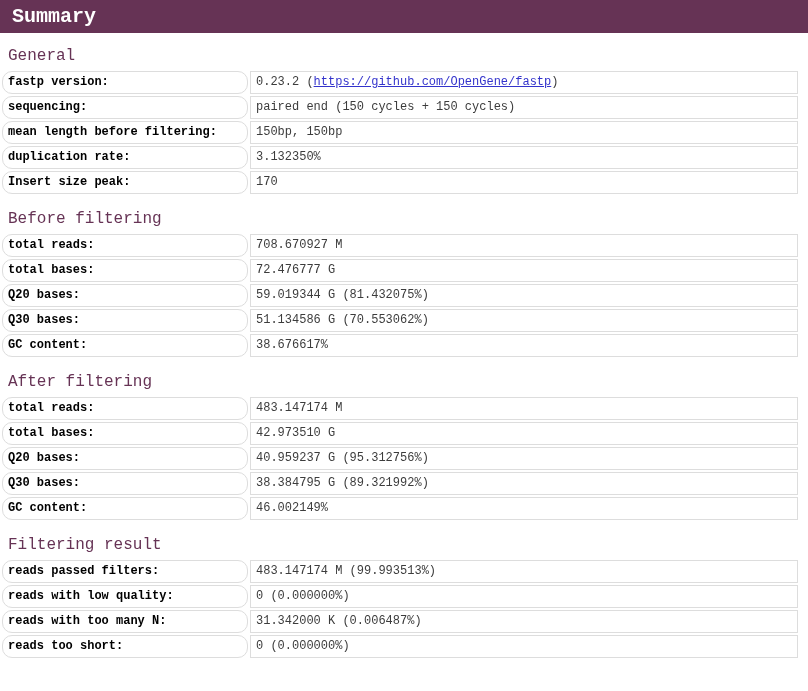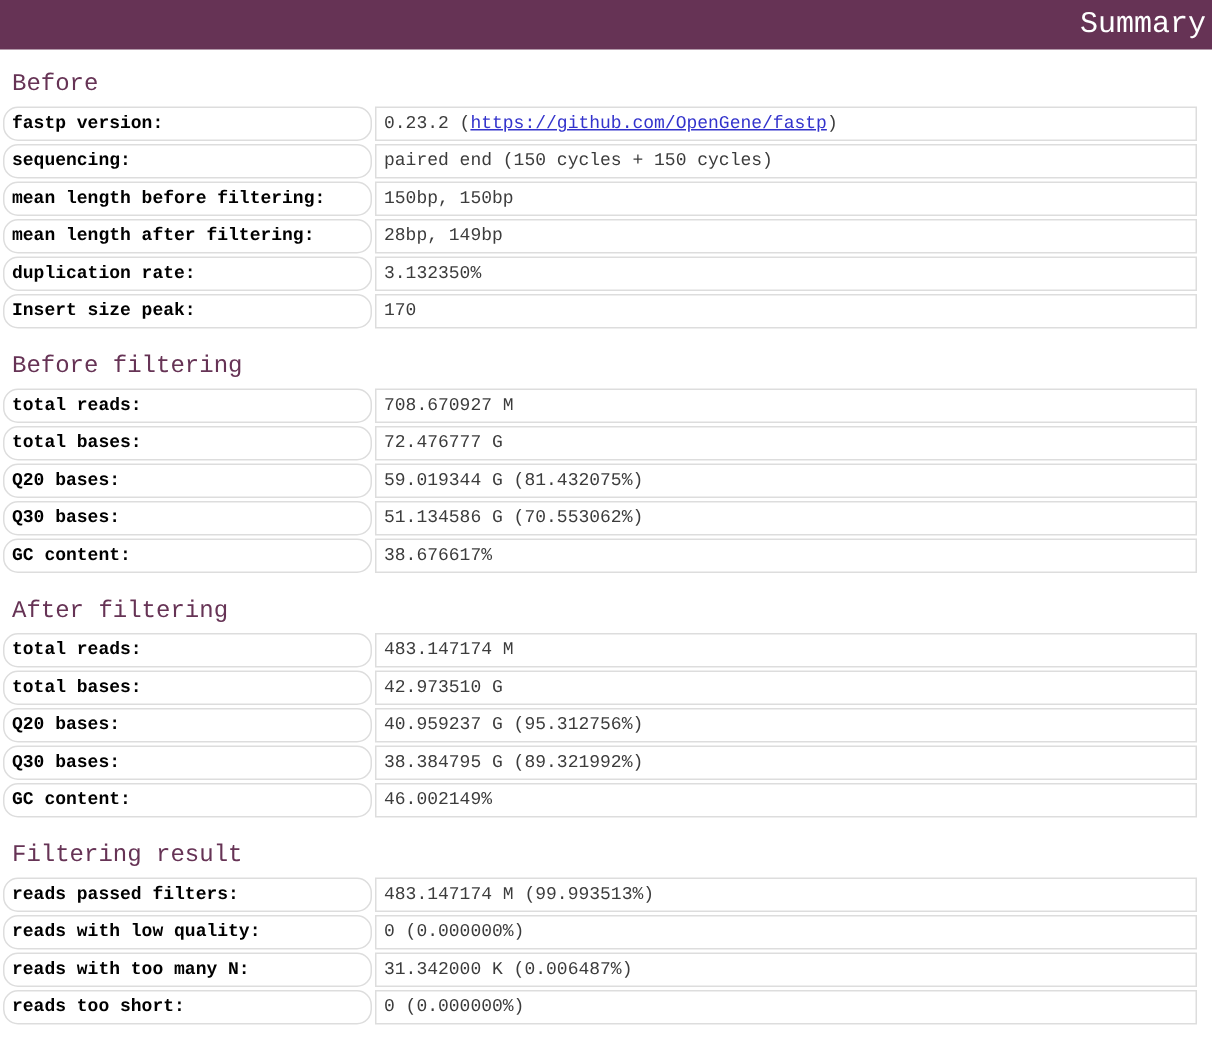--- a/index.html
+++ b/index.html
@@ -17,25 +17,24 @@
     width:808px;
     background:var(--page_bg);
     font-family:"Liberation Mono","DejaVu Sans Mono",monospace;
     color:var(--label_text);
   }
   .section_title{
     background:var(--accent);
     color:var(--header_text);
     font-size:20px;
     line-height:23px;
-    font-weight:normal;
-    padding:5px 4px;
+    font-weight:bold;
+    padding:5px 12px;
     margin-bottom:10px;
     letter-spacing:0px;
-    text-align:right;
   }
   .subsection_title{
     color:var(--accent);
     font-size:16px;
     line-height:18px;
     padding:4px 8px;
     margin-top:10px;
     font-weight:normal;
   }
   table.summary_table{
@@ -67,42 +66,38 @@
     text-decoration:underline;
   }
 </style>
 </head>
 <body>
 
 <div id="report">
   <div class="section_title">Summary</div>
   <div id="sections">
   <div class="subsection">
-    <div class="subsection_title">Before</div>
+    <div class="subsection_title">General</div>
     <table class="summary_table">
       <tbody>
   <tr>
     <td class="col1">fastp version:</td>
     <td class="col2">0.23.2 (<a href="#">https://github.com/OpenGene/fastp</a>)</td>
   </tr>
 
   <tr>
     <td class="col1">sequencing:</td>
     <td class="col2">paired end (150 cycles + 150 cycles)</td>
   </tr>
 
   <tr>
     <td class="col1">mean length before filtering:</td>
     <td class="col2">150bp, 150bp</td>
   </tr>
 
-  <tr>
-    <td class="col1">mean length after filtering:</td>
-    <td class="col2">28bp, 149bp</td>
-  </tr>
 
   <tr>
     <td class="col1">duplication rate:</td>
     <td class="col2">3.132350%</td>
   </tr>
 
   <tr>
     <td class="col1">Insert size peak:</td>
     <td class="col2">170</td>
   </tr>

